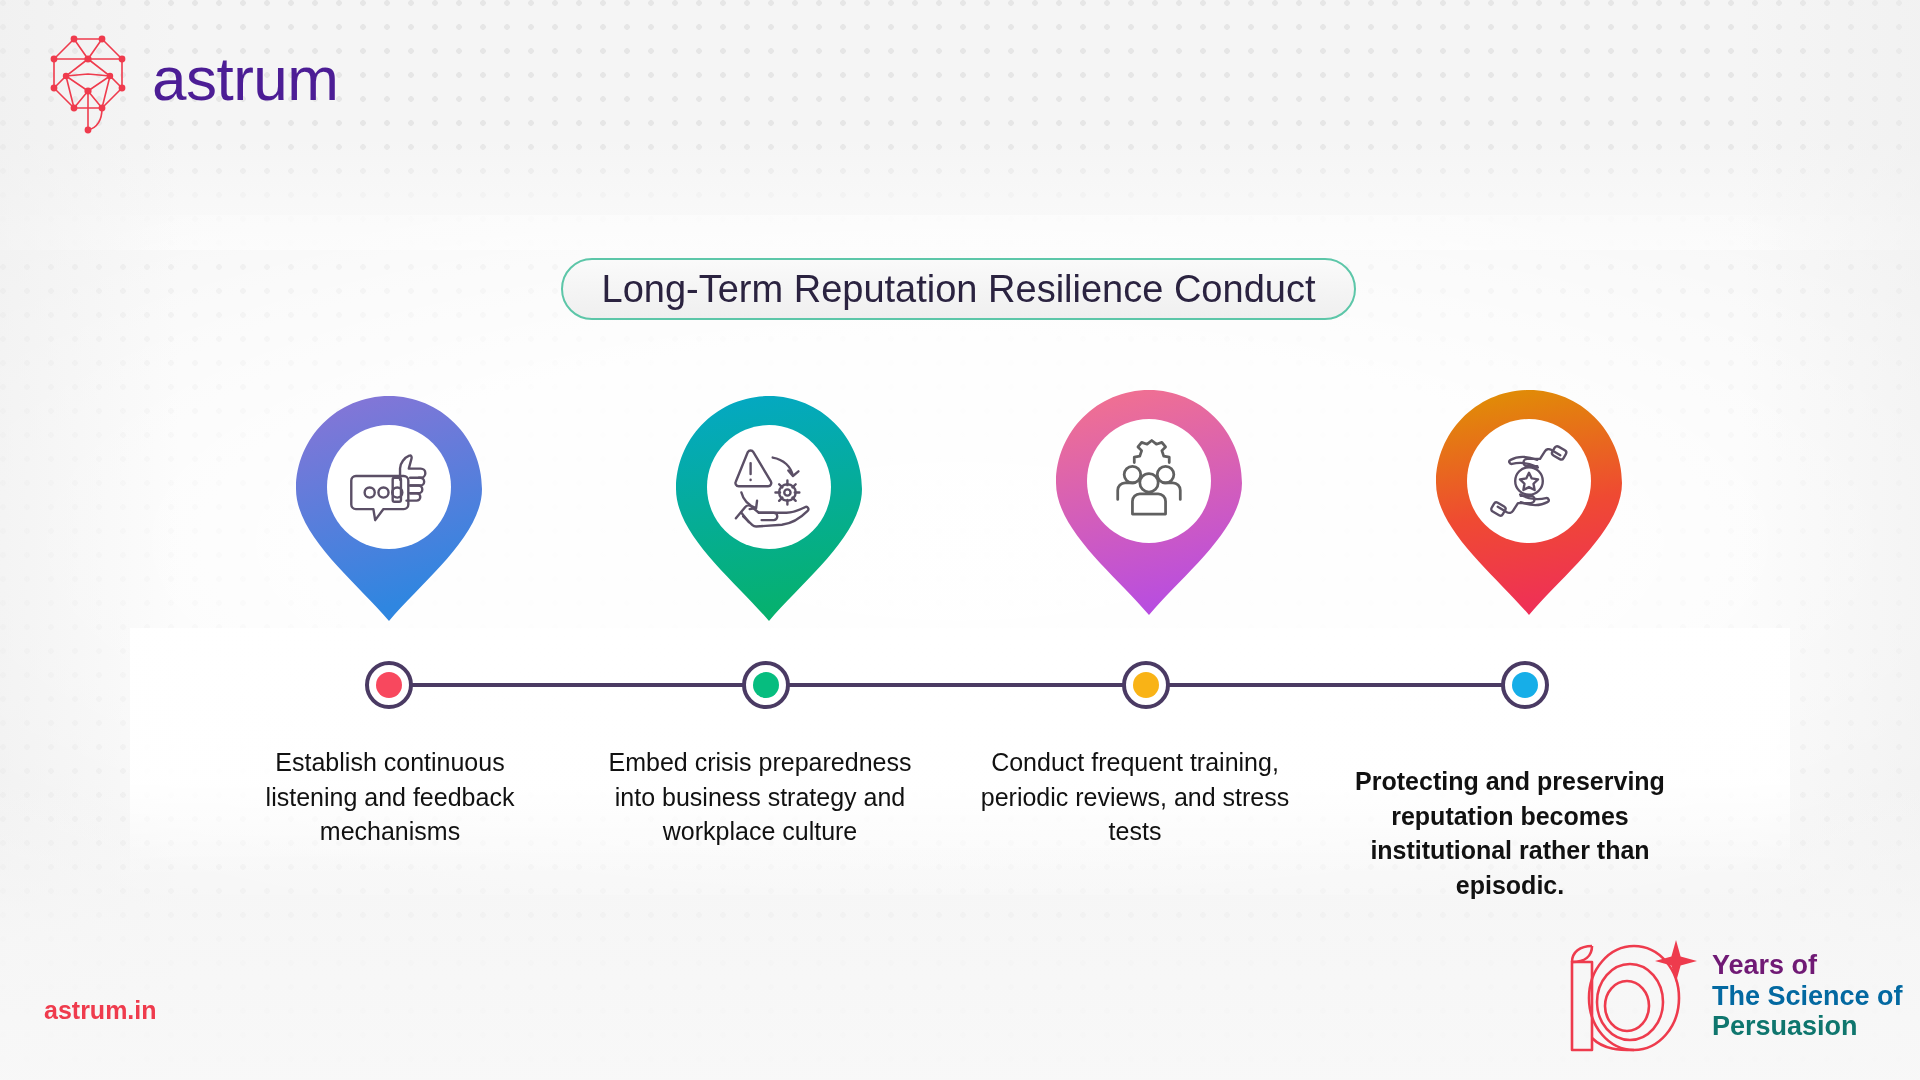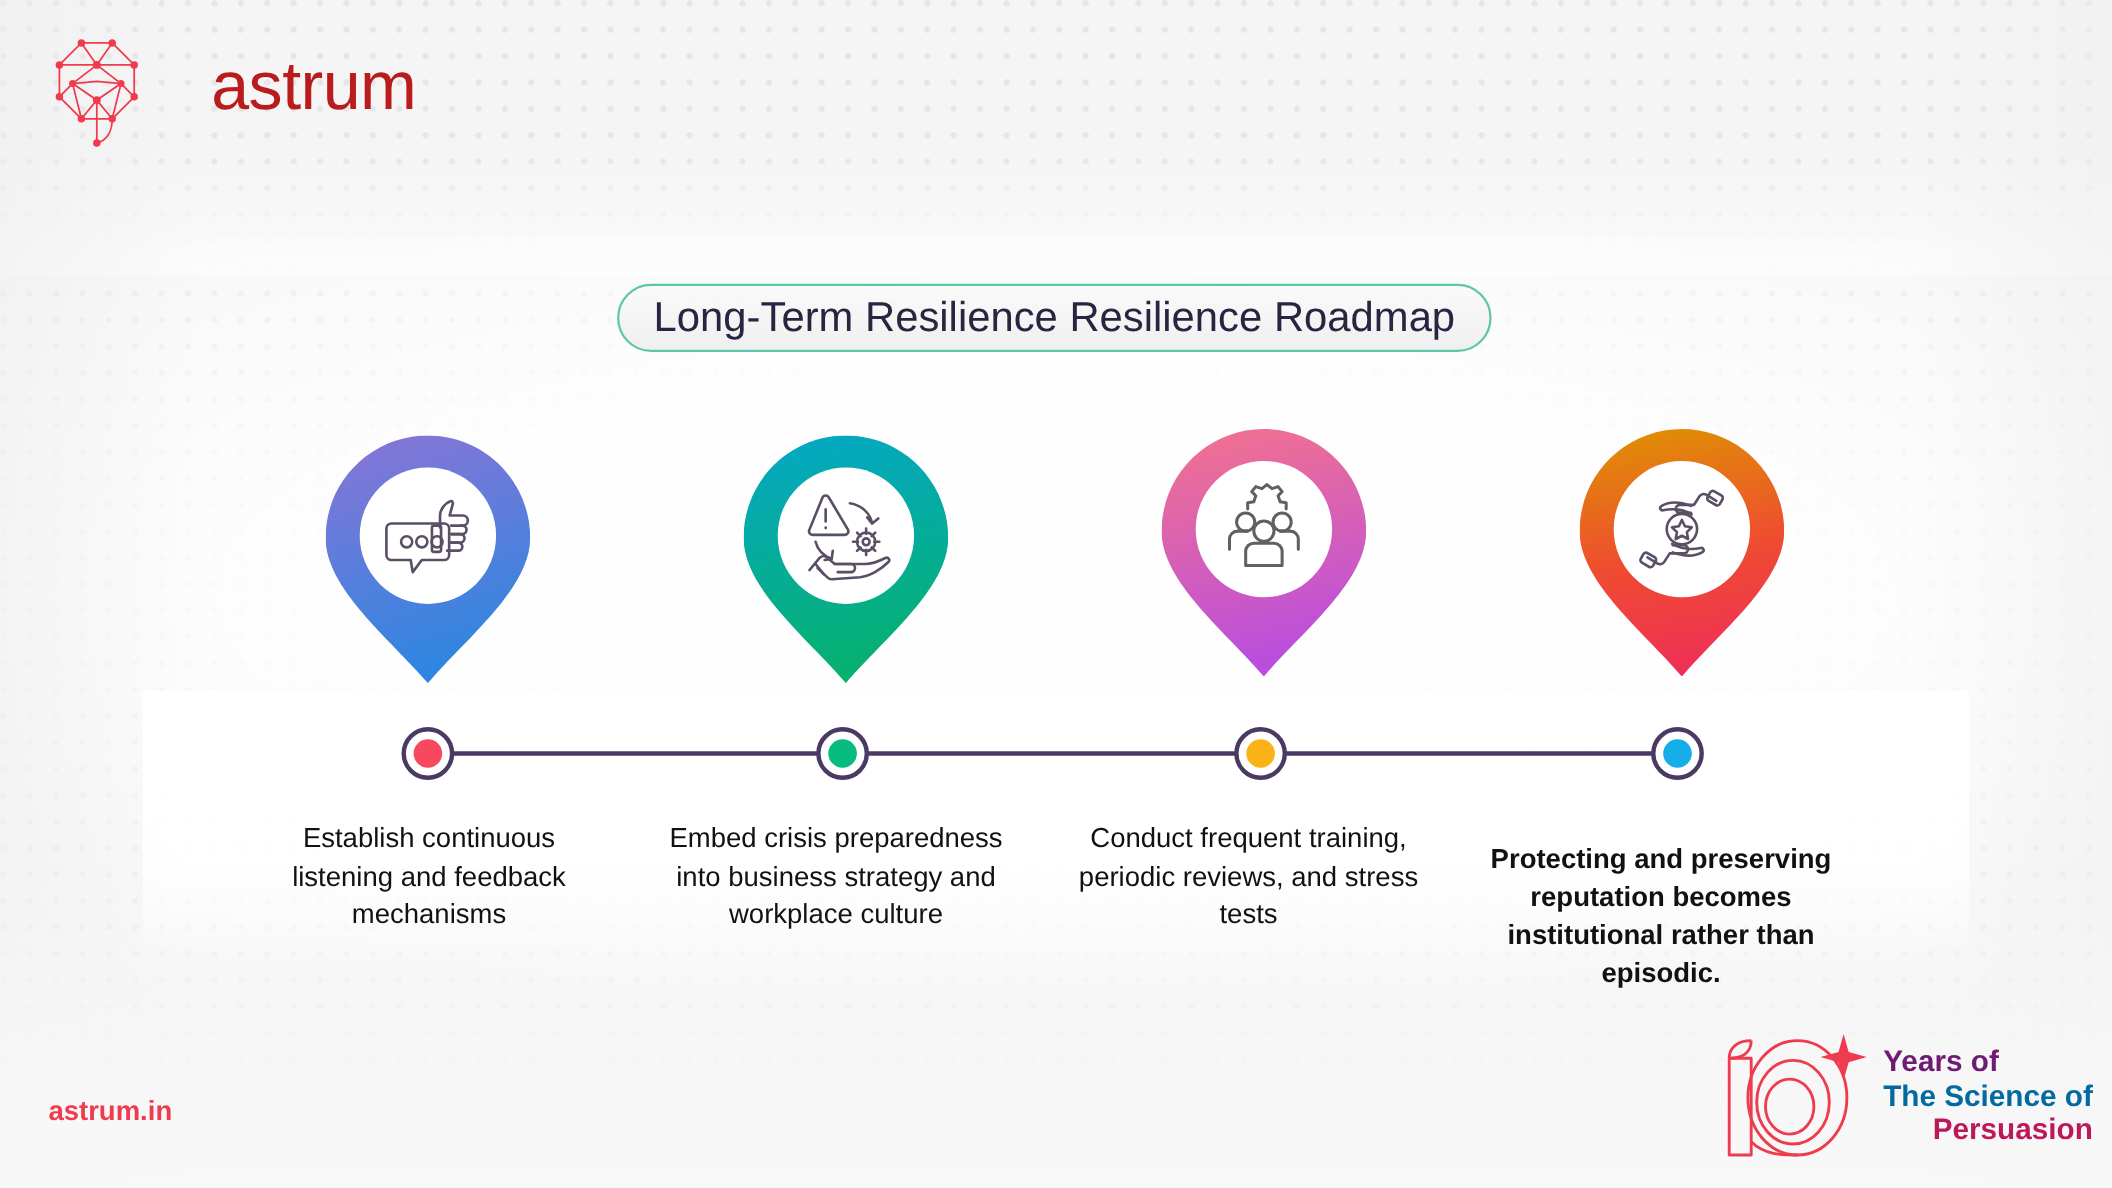--- a/index.html
+++ b/index.html
@@ -71,25 +71,24 @@
     left: 44px;
     top: 26px;
     display: flex;
     align-items: center;
     gap: 16px;
   }
   .brand-mark { width: 92px; height: 112px; display: block; }
   .brand-word {
     font-size: 62px;
     letter-spacing: -0.5px;
-    color: #b91c1c;
+    color: #4c1d95;
     font-weight: 400;
     line-height: 1;
     padding-bottom: 6px;
-    margin-left: 40px;
   }
 
   
   .title-pill {
     position: absolute;
     left: 561px;
     top: 258px;
     width: 795px;
     height: 62px;
     box-sizing: border-box;
@@ -184,21 +183,21 @@
   }
   .anniv-mark { width: 148px; height: 118px; display: block; }
   .anniv-text {
     display: flex;
     flex-direction: column;
     line-height: 1.13;
     padding-bottom: 2px;
   }
   .anniv-l1 { font-size: 27px; color: #701a75; font-weight: 700; }
   .anniv-l2 { font-size: 27px; color: #0369a1; font-weight: 700; }
-  .anniv-l3 { font-size: 27px; color: #be185d; font-weight: 700; text-align: right; }
+  .anniv-l3 { font-size: 27px; color: #0f766e; font-weight: 700; }
 </style>
 </head>
 <body>
 
 <div class="canvas">
 
   <div class="bg-dots"></div>
   <div class="bg-fade-top"></div>
   <div class="bg-center-wash"></div>
   <div class="bg-vignette-left"></div>
@@ -233,21 +232,21 @@
         <circle cx="22" cy="50" r="3.2"></circle>
         <circle cx="66" cy="50" r="3.2"></circle>
         <circle cx="44" cy="65" r="3.6"></circle>
         <circle cx="44" cy="104" r="3.4"></circle>
       </g>
     </svg>
     <div class="brand-word">astrum</div>
   </div>
 
   <div class="title-pill">
-    <div class="title-text">Long-Term Resilience Resilience Roadmap</div>
+    <div class="title-text">Long-Term Reputation Resilience Conduct</div>
   </div>
 
   <div class="pin" style="left:296px; top:396px;">
     <svg class="pin-shape" viewBox="0 0 186 225">
       <defs>
         <linearGradient id="pg1" x1="0" y1="0" x2="0.25" y2="1">
           <stop offset="0%" stop-color="#8b74d6"></stop>
           <stop offset="100%" stop-color="#2f86e0"></stop>
         </linearGradient>
       </defs>

